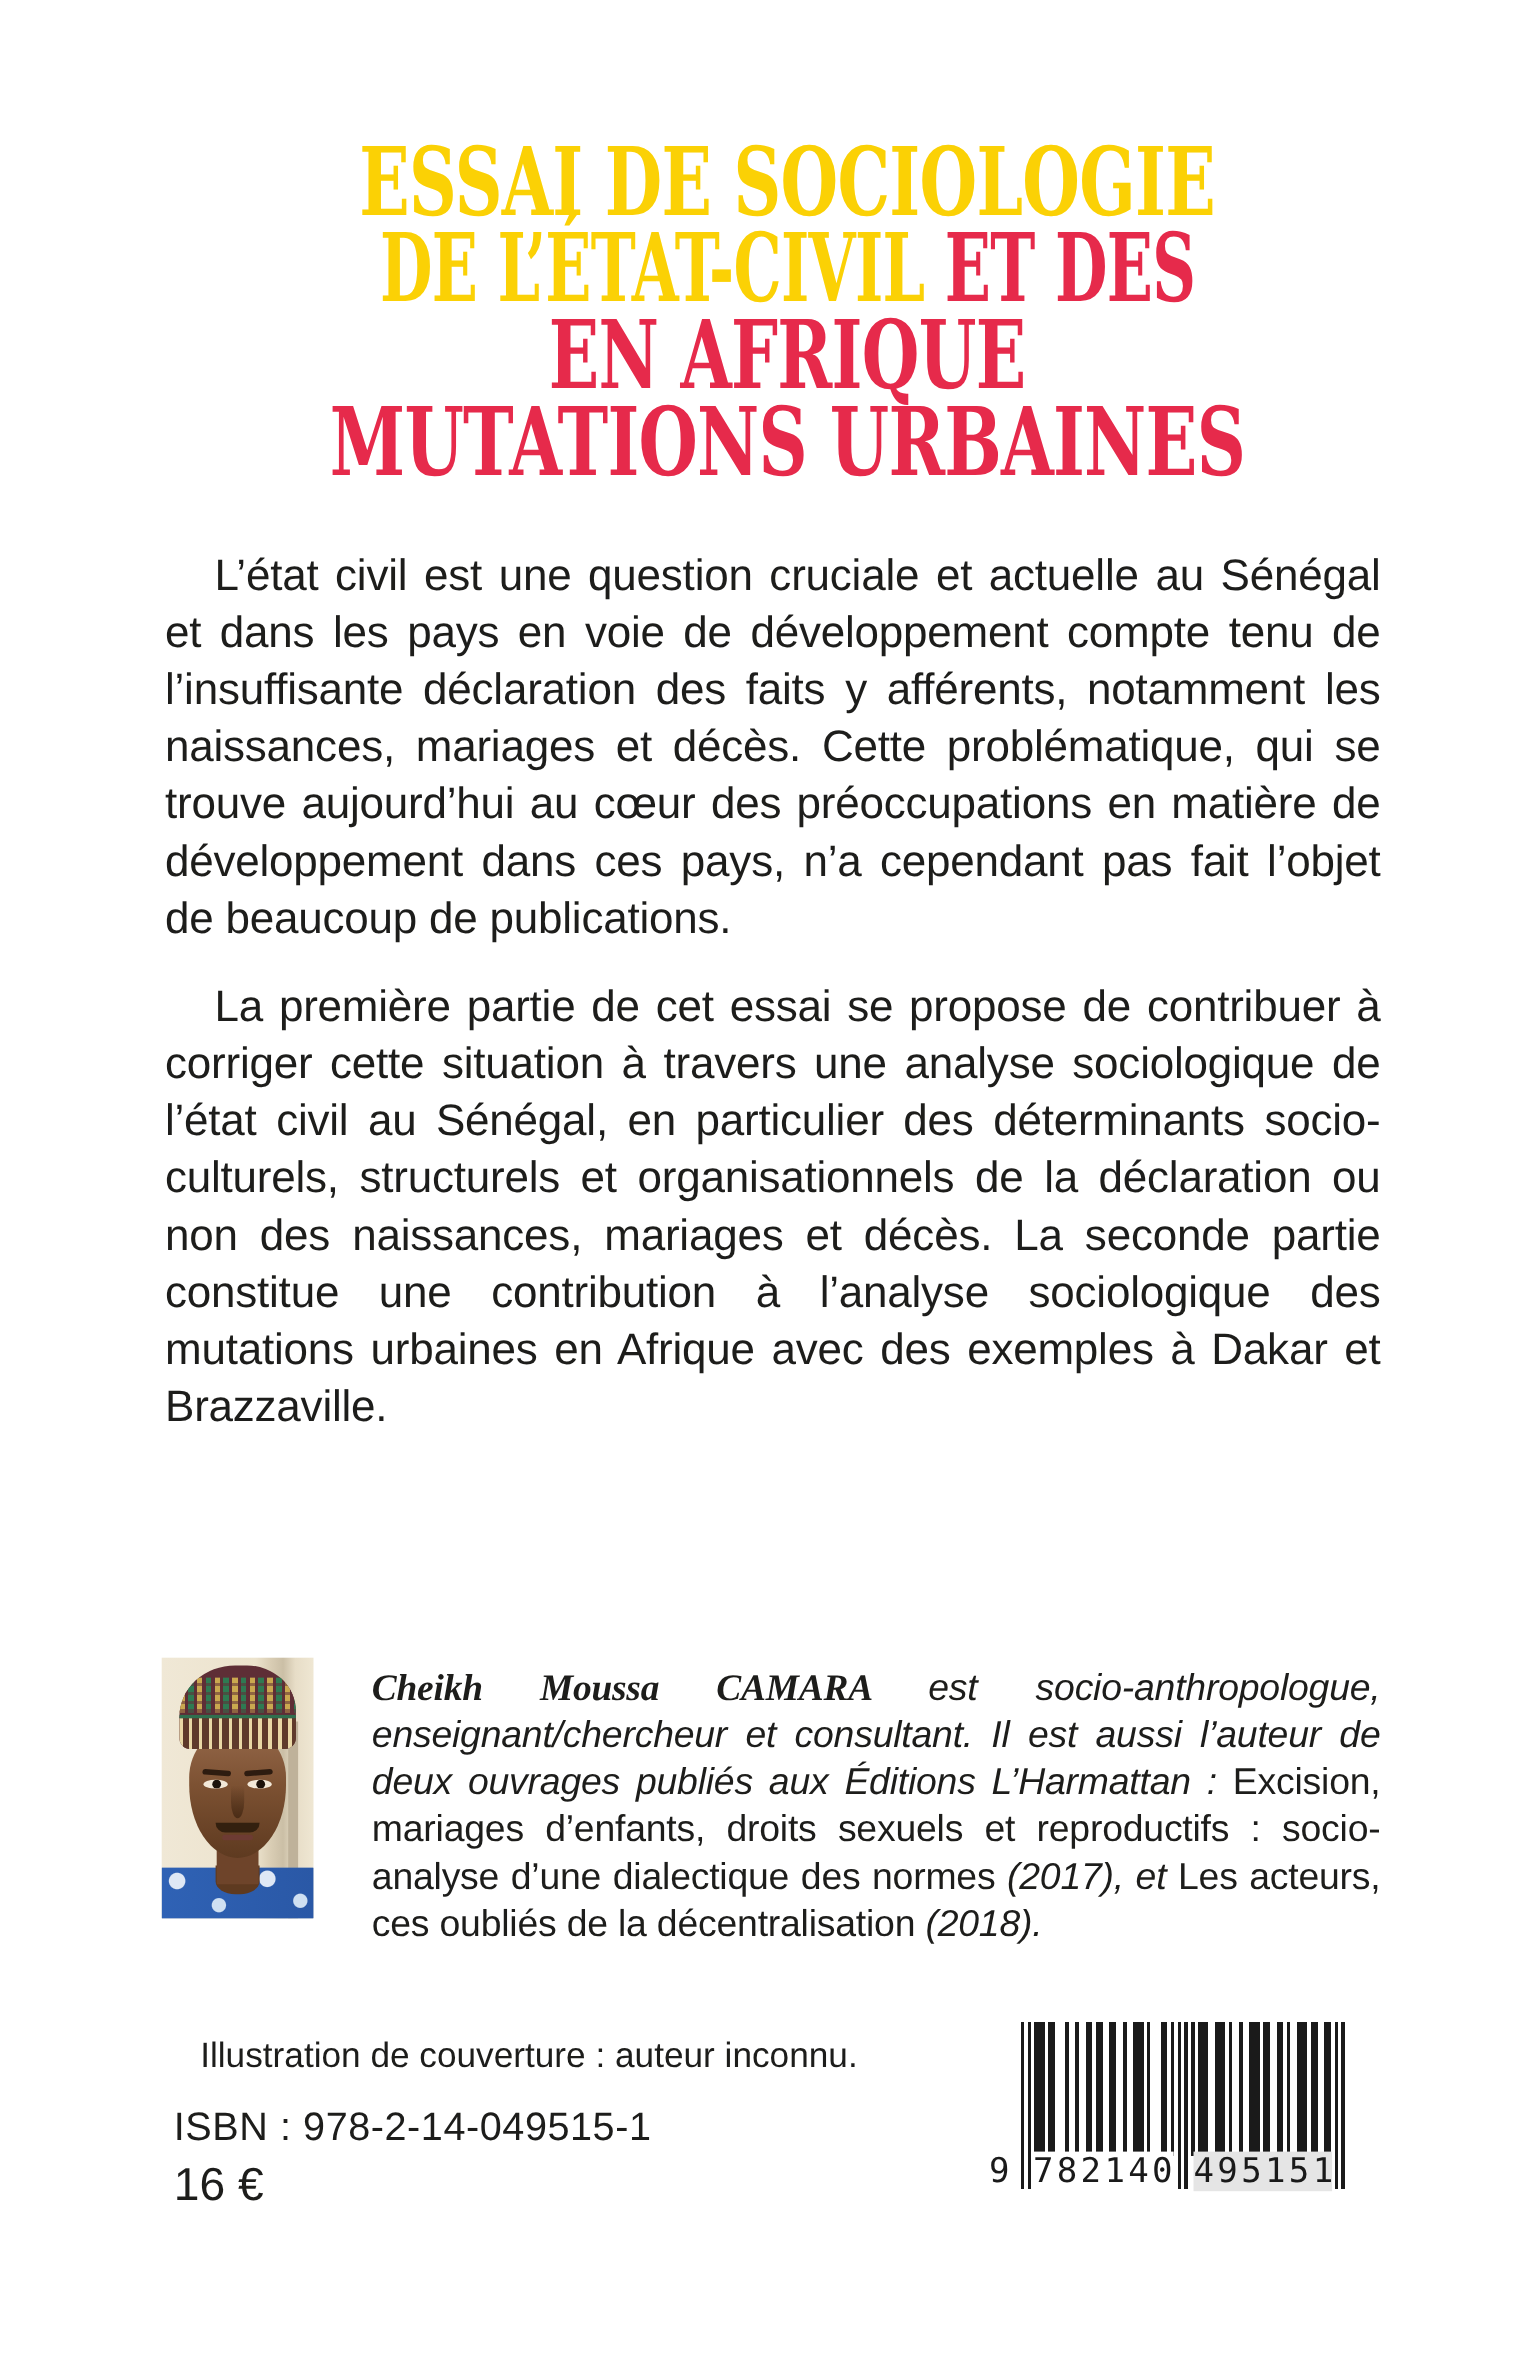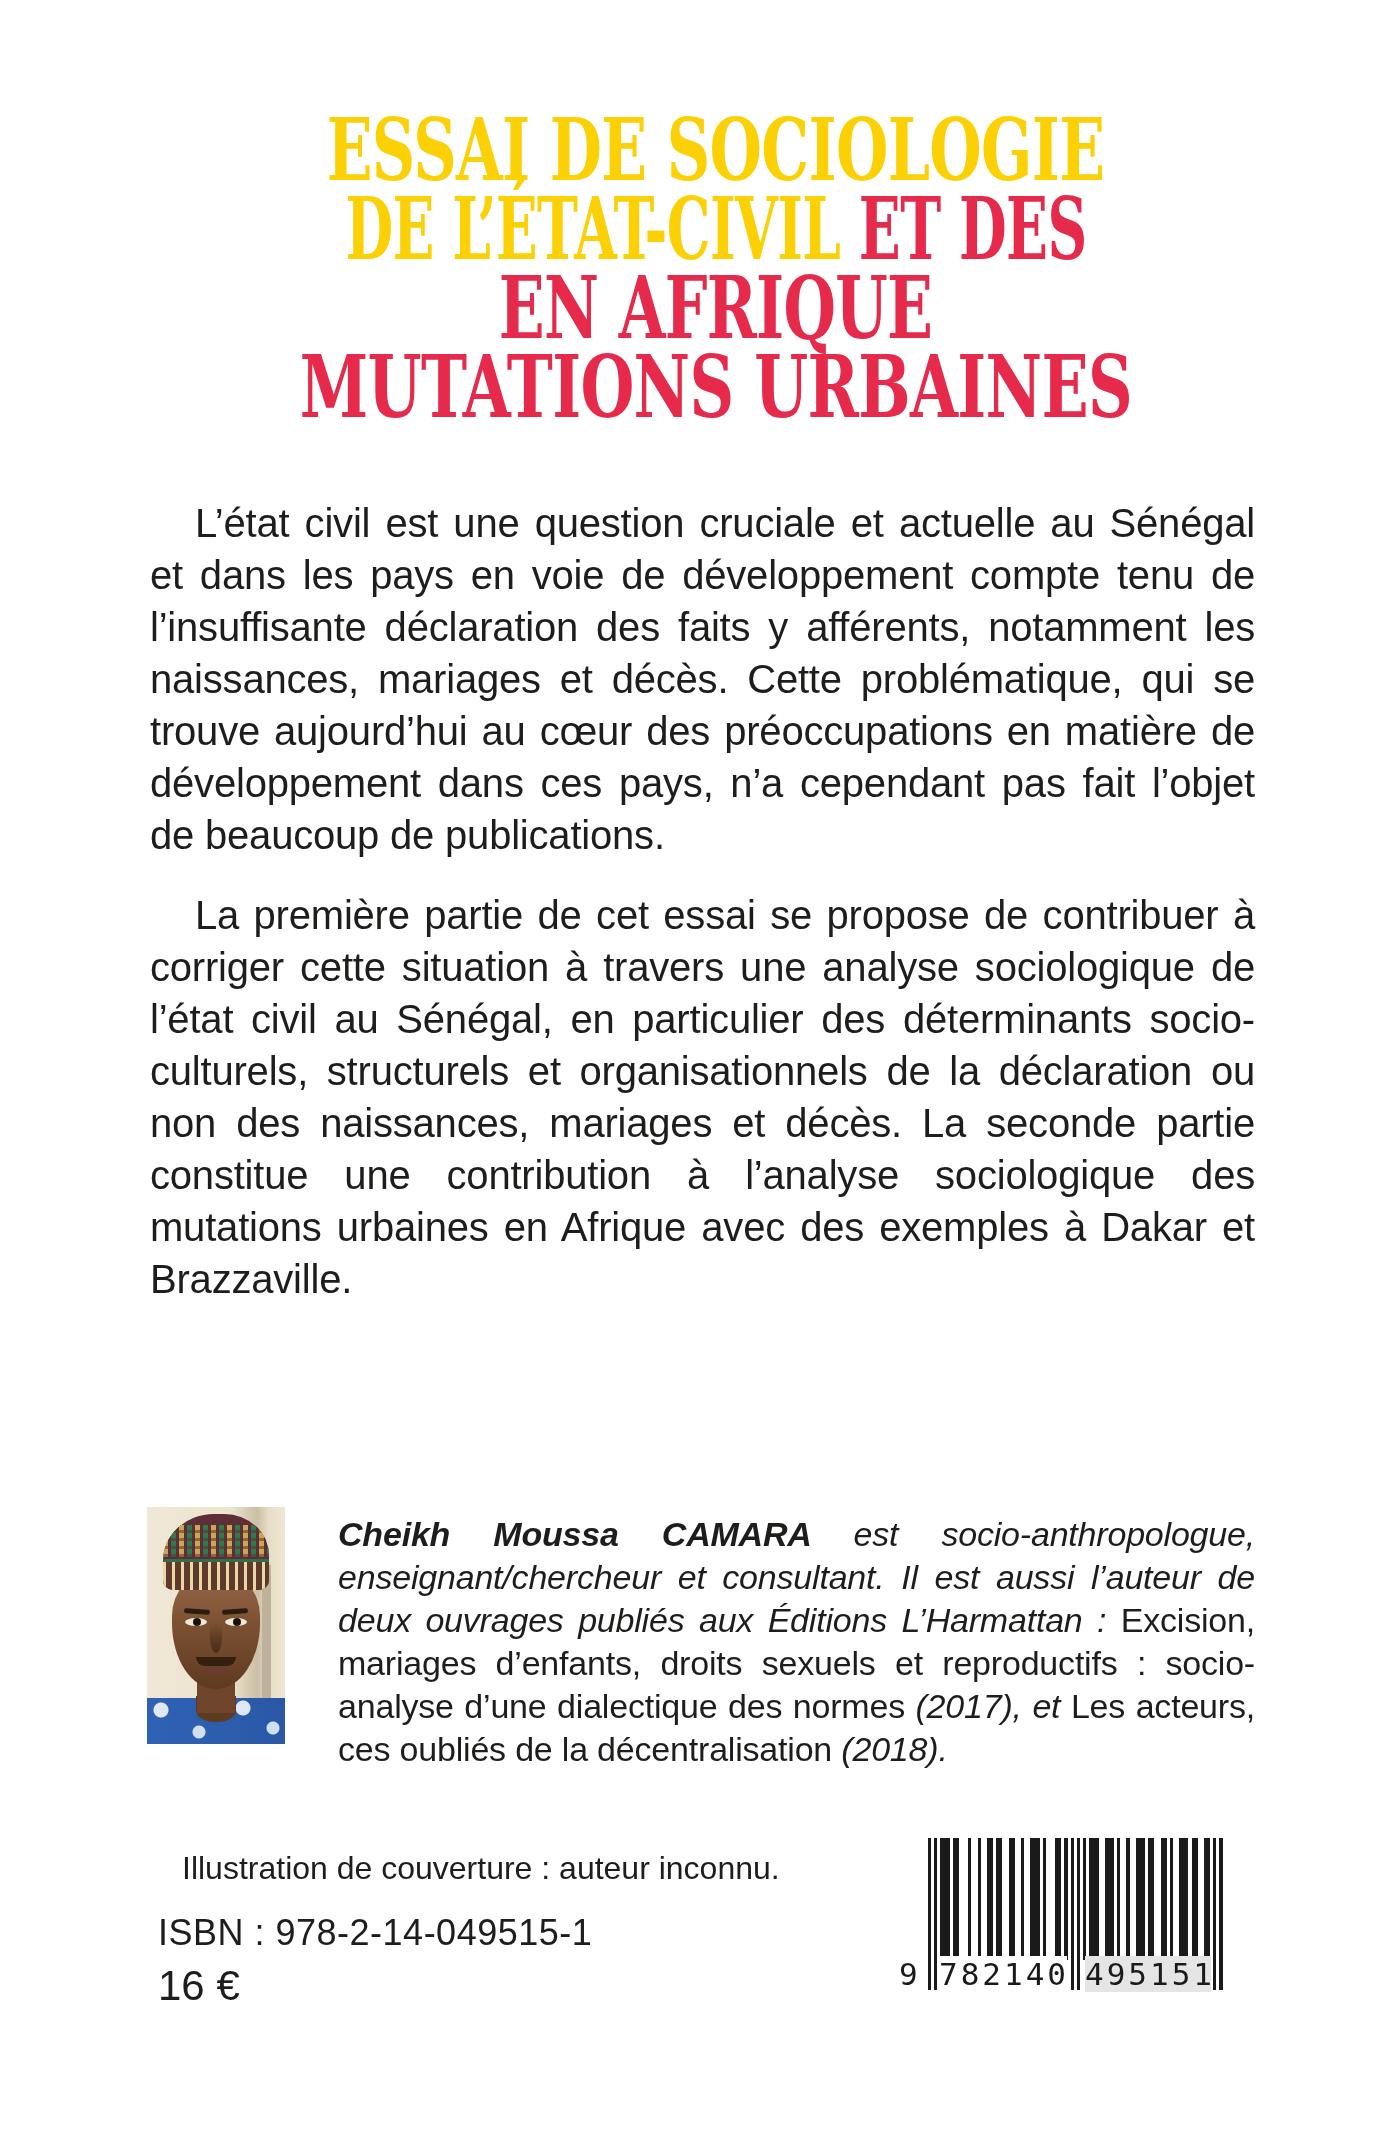--- a/index.html
+++ b/index.html
@@ -29,21 +29,21 @@
     margin:4px 0 28px 0;font-size:40px;line-height:52px;
     text-align:justify;text-indent:45px;letter-spacing:-0.2px;
   }
 
   
   .bio{position:absolute;top:1507px;left:147px;width:1110px;display:flex;}
   .bio-text{
     margin:6px 0 0 53px;width:917px;font-size:34px;line-height:43px;
     text-align:justify;letter-spacing:-0.2px;
   }
-  .seg-bold-italic{font-weight:700;font-style:italic;}
+  .seg-bold-italic{font-weight:700;font-style:italic;font-family:Liberation Serif, serif;}
   .seg-italic{font-style:italic;}
   .seg-roman{font-style:normal;}
 
   
   .photo{
     position:relative;flex:0 0 auto;width:138px;height:237px;overflow:hidden;
     background:linear-gradient(90deg,#f0e8d6 0%,#ece3cd 62%,#d9cdb4 72%,#cbbfa6 80%,#e7ddc7 88%,#efe7d3 100%);
   }
   .photo .frame-line{position:absolute;right:14px;top:58px;bottom:0;width:9px;background:#bfb29a;}
   .hat{
@@ -97,21 +97,21 @@
   .barcode svg{position:absolute;left:0;top:0;}
   .bc-digits{font-family:"DejaVu Sans Mono", monospace;font-size:31px;color:#1a1a1a;}
   .bc-first{position:absolute;left:-29px;top:118px;}
   .bc-left{position:absolute;left:11px;top:118px;width:128px;background:#fff;letter-spacing:3px;text-align:left;}
   .bc-right{position:absolute;left:157px;top:118px;width:126px;background:#e5e5e5;letter-spacing:3px;text-align:center;}
 </style>
 </head>
 <body>
 
 <header class="title-block">
-  <h1 style="margin:0;font-size:inherit;font-weight:inherit;padding-left:32px;">
+  <h1 style="margin:16px;font-size:inherit;font-weight:inherit;padding-left:32px;">
     <div class="title-line">
       <span class="tscale s1 c-yellow" style="color: rgb(251, 209, 5);">ESSAI DE SOCIOLOGIE</span>
     </div>
     <div class="title-line">
       <span class="tscale s2"><span class="c-yellow" style="color: rgb(251, 209, 5);">DE L’ÉTAT-CIVIL</span><span class="c-red" style="color: rgb(230, 42, 75);"> ET DES</span></span>
     </div>
     <div class="title-line">
       <span class="tscale s4 c-red" style="color: rgb(230, 42, 75);">EN AFRIQUE</span>
     </div>
     <div class="title-line">

